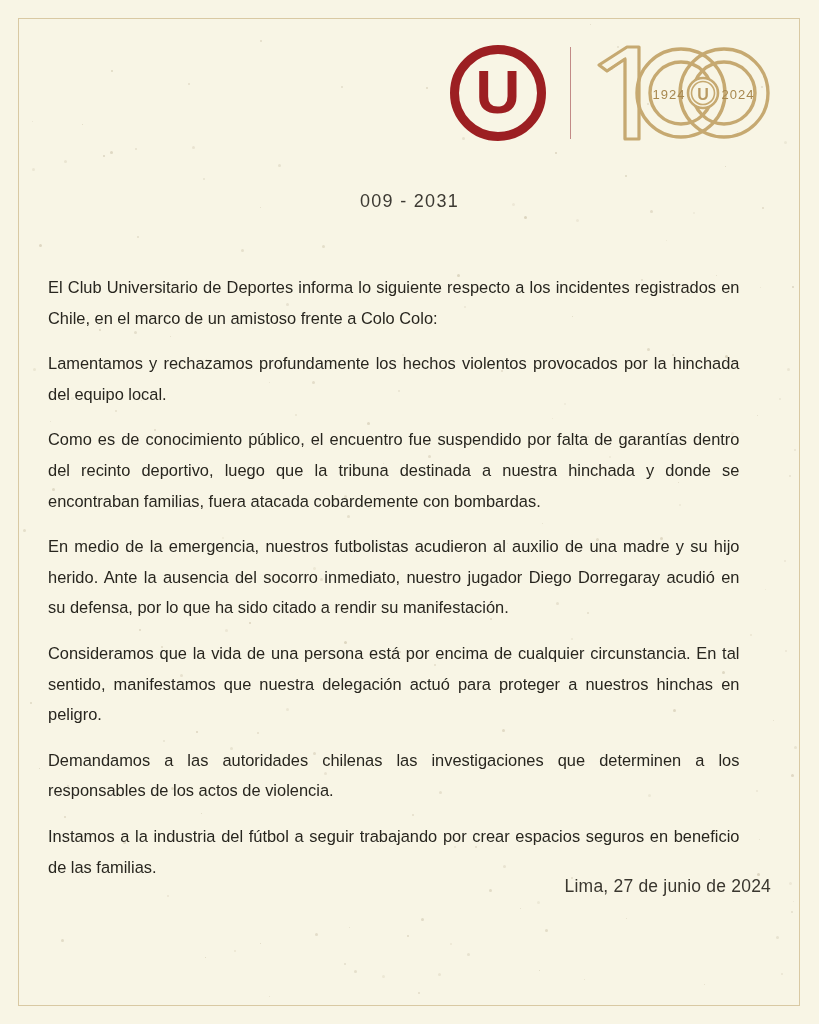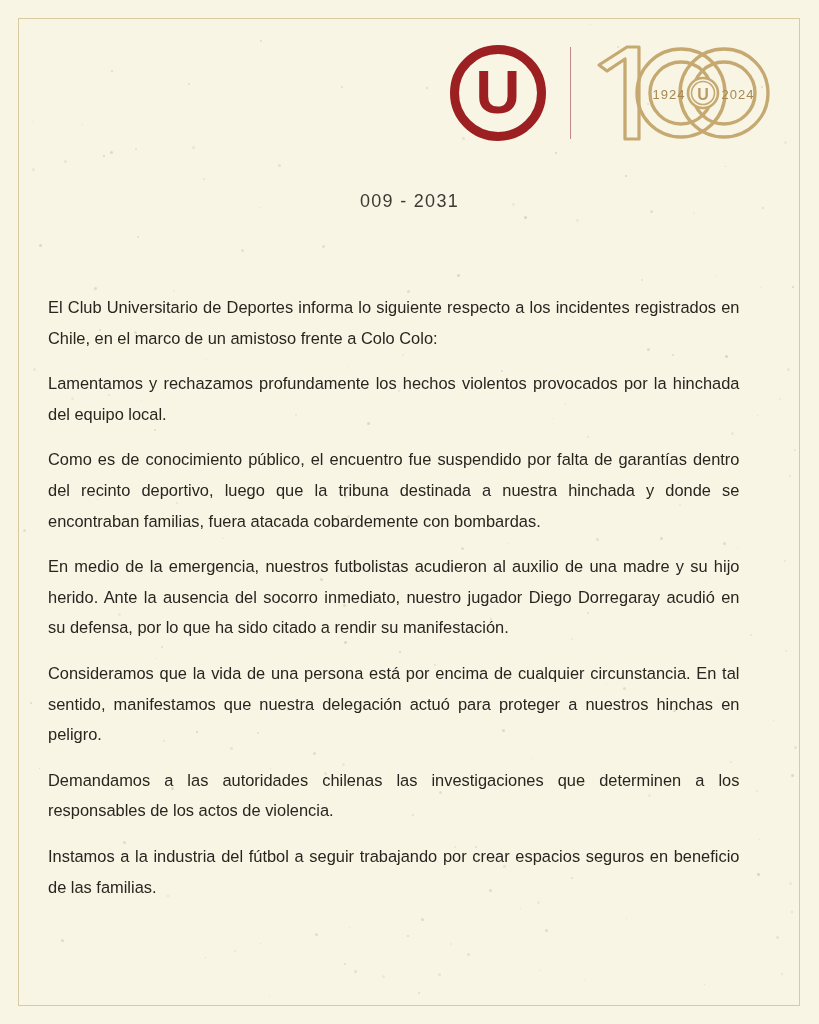--- a/index.html
+++ b/index.html
@@ -113,21 +113,20 @@
     color: #3d3a33;
     margin-top: 9px;
   }
 
   
   #body-text {
     position: absolute;
     left: 48px;
     top: 272px;
     width: 724px;
-    margin-top: 20px;
   }
   .para {
     font-family: "Liberation Sans Narrow", "Liberation Sans", sans-serif;
     font-size: 17.2px;
     line-height: 30.6px;
     color: #28261f;
     text-align: justify;
     margin: 0 0 15px 0;
     font-stretch: condensed;
     transform: scaleX(0.955);
@@ -401,15 +400,16 @@
   <div id="body-text">
     <p class="para">El Club Universitario de Deportes informa lo siguiente respecto a los incidentes registrados en Chile, en el marco de un amistoso frente a Colo Colo:</p>
     <p class="para">Lamentamos y rechazamos profundamente los hechos violentos provocados por la hinchada del equipo local.</p>
     <p class="para">Como es de conocimiento público, el encuentro fue suspendido por falta de garantías dentro del recinto deportivo, luego que la tribuna destinada a nuestra hinchada y donde se encontraban familias, fuera atacada cobardemente con bombardas.</p>
     <p class="para">En medio de la emergencia, nuestros futbolistas acudieron al auxilio de una madre y su hijo herido. Ante la ausencia del socorro inmediato, nuestro jugador Diego Dorregaray acudió en su defensa, por lo que ha sido citado a rendir su manifestación.</p>
     <p class="para">Consideramos que la vida de una persona está por encima de cualquier circunstancia. En tal sentido, manifestamos que nuestra delegación actuó para proteger a nuestros hinchas en peligro.</p>
     <p class="para">Demandamos a las autoridades chilenas las investigaciones que determinen a los responsables de los actos de violencia.</p>
     <p class="para">Instamos a la industria del fútbol a seguir trabajando por crear espacios seguros en beneficio de las familias.</p>
   </div>
 
+  <div id="date-line">Lima, 27 de junio de 2024</div>
 
 
 </div>
 
 </body></html>

